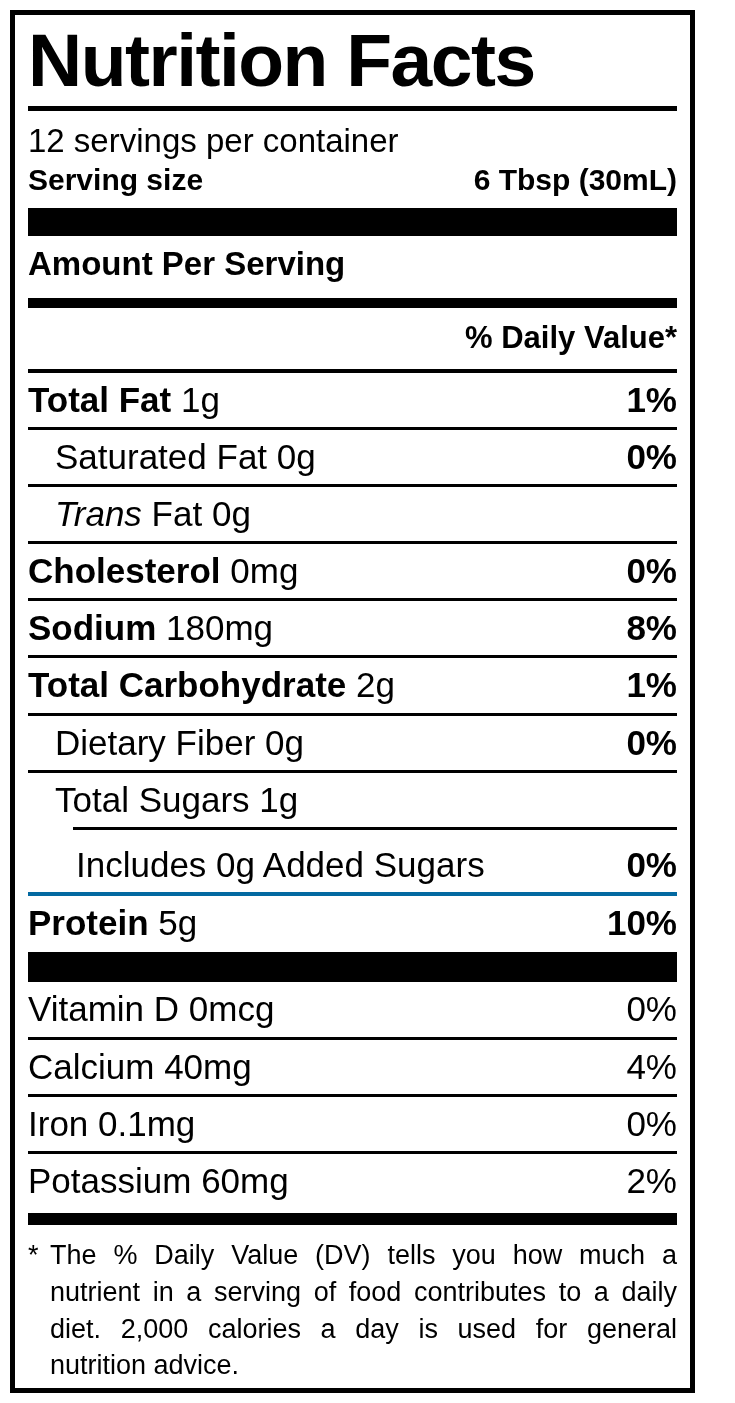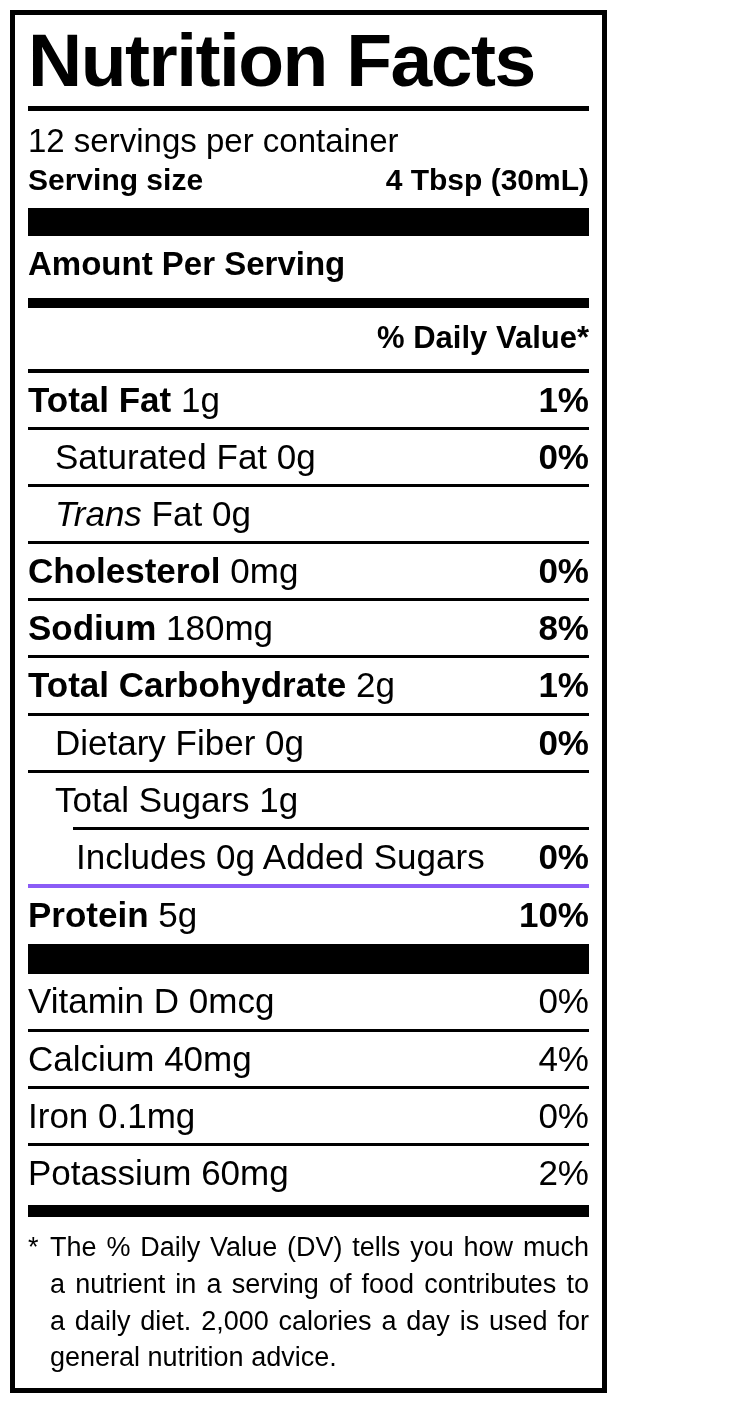--- a/index.html
+++ b/index.html
@@ -6,21 +6,21 @@
     margin: 0;
     padding: 0;
     background: #ffffff;
     width: 735px;
     height: 1403px;
     overflow: hidden;
   }
   .nf-label {
     box-sizing: border-box;
     margin: 10px;
-    width: 597px;
+    width: 685px;
     height: 1383px;
     border: 5px solid #000;
     padding: 4px 13px 8px 13px;
     font-family: "Liberation Sans", sans-serif;
     color: #000;
     background: #fff;
     overflow: hidden;
   }
   .nf-title {
     font-size: 75px;
@@ -92,21 +92,21 @@
   .row .nm b { font-weight: bold; }
   .row .dv-b { font-weight: bold; }
   .ind1 { padding-left: 27px; }
   .ind2 { padding-left: 48px; }
   .no-border { border-bottom: none; }
   .partial-rule {
     height: 3px;
     background: #000;
     margin-left: 45px;
   }
-  .row-added { border-bottom: 4px solid #8b5cf6; }
+  .row-added { border-bottom: 4px solid #0369a1; margin-top: 8px; }
   .bar-thick-2 { height: 30px; margin: 2px 0 0 0; }
   .micro .row { font-weight: normal; }
   .bar-footnote { height: 12px; margin: 5px 0 12px 0; }
   .footnote {
     display: flex;
     font-size: 27px;
     line-height: 1.36;
   }
   .fn-marker {
     flex: 0 0 22px;
@@ -121,21 +121,21 @@
 
 <div class="nf-label">
 
   <div class="nf-title">Nutrition Facts</div>
   <div class="rule-title"></div>
 
   <div class="servings-line">12 servings per container</div>
 
   <div class="serving-size-row">
     <span>Serving size</span>
-    <span>4 Tbsp (30mL)</span>
+    <span>6 Tbsp (30mL)</span>
   </div>
 
   <div class="bar bar-thick-1"></div>
 
   <div class="aps">Amount Per Serving</div>
 
   <div class="calories-row">
   </div>
 
   <div class="bar bar-medium"></div>

